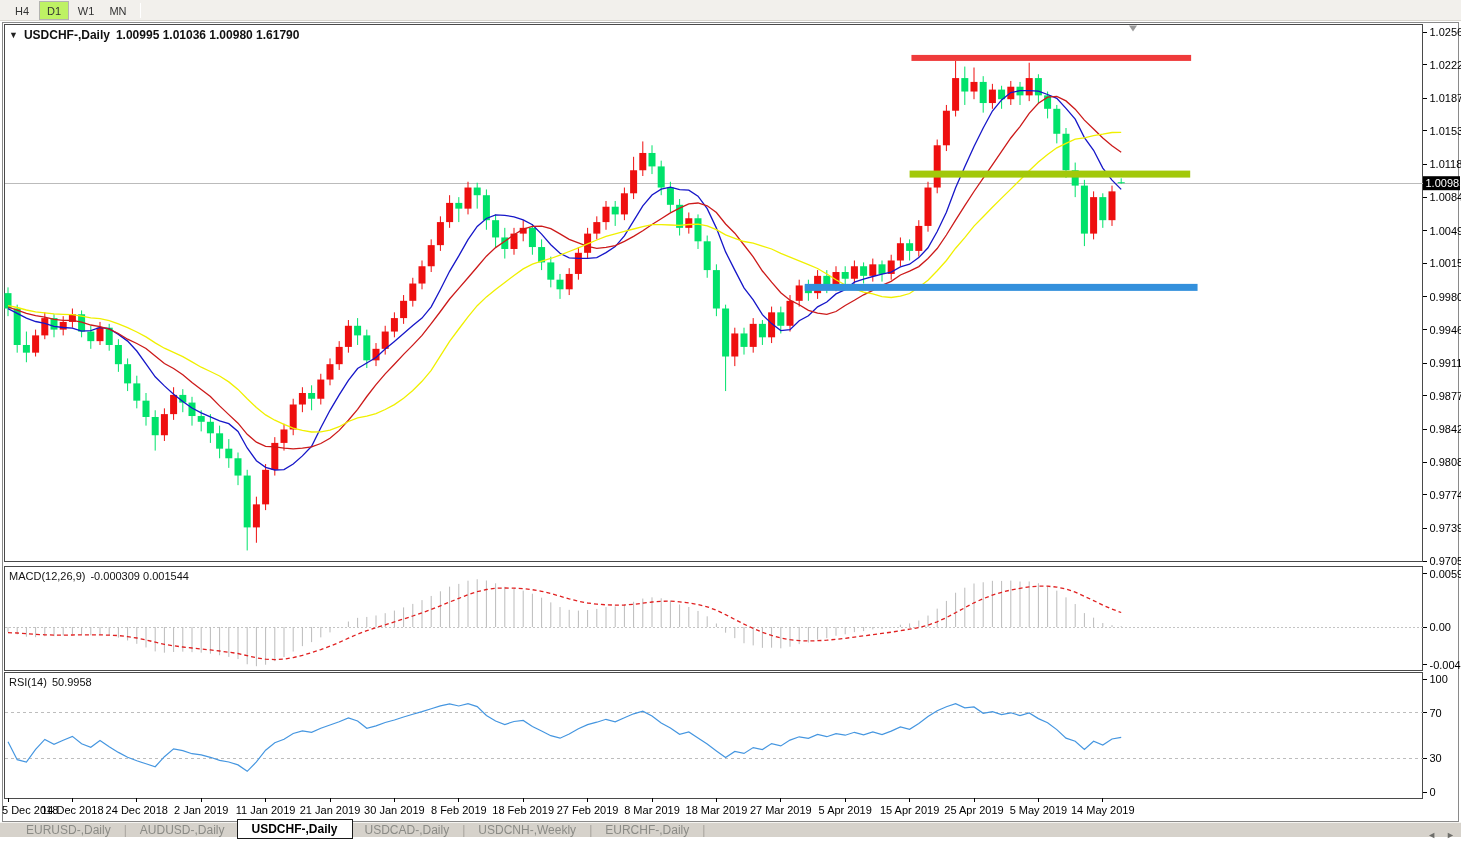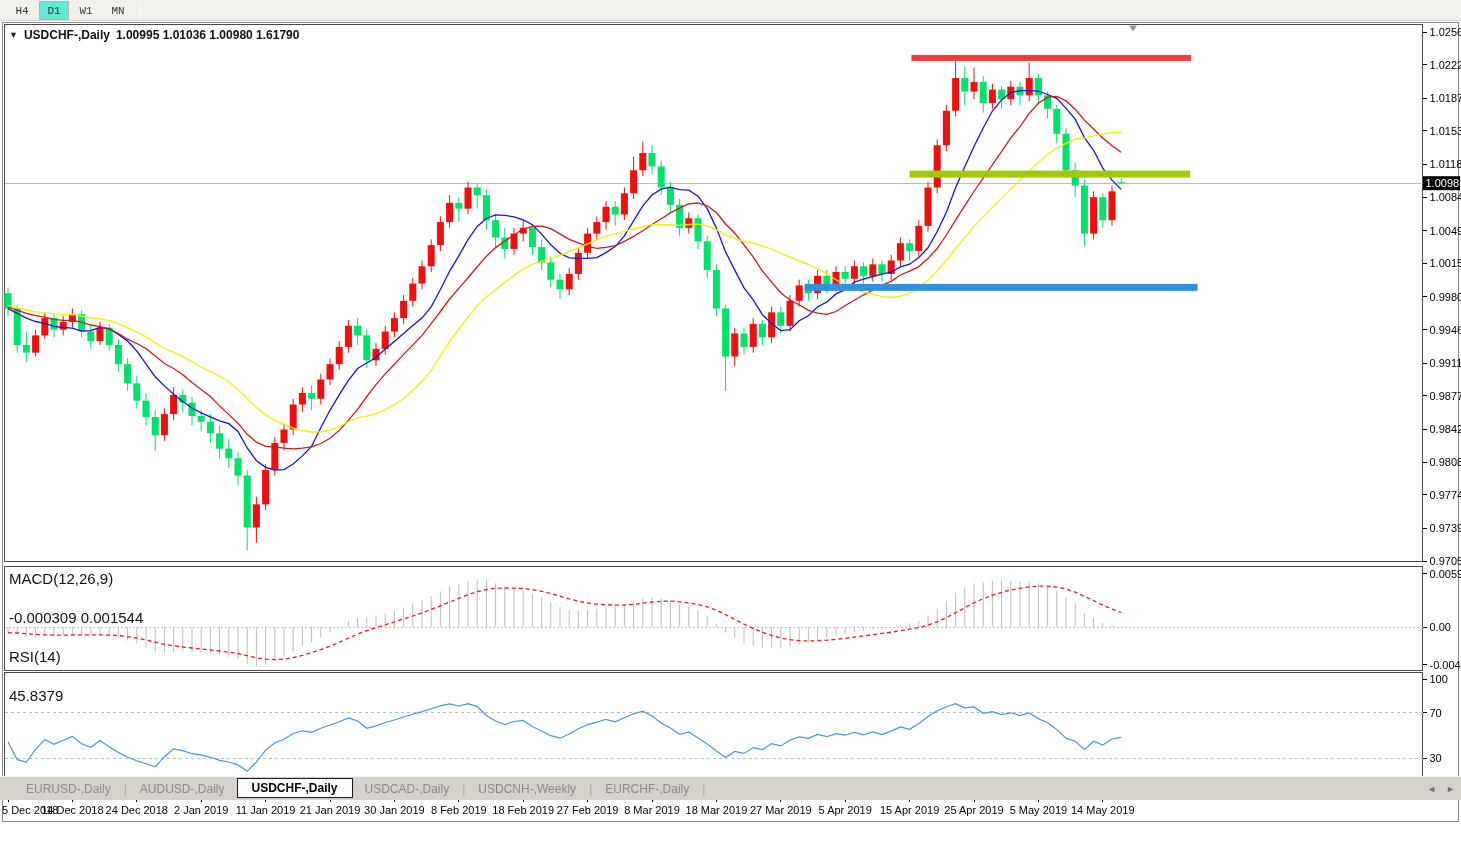--- a/index.html
+++ b/index.html
@@ -1,35 +1,35 @@
 <!DOCTYPE html>
 <html><head>
 <meta charset="utf-8">
 <style>
   html,body{margin:0;padding:0;width:1461px;height:846px;overflow:hidden;
     font-family:"Liberation Sans",sans-serif;background:#ffffff;position:relative;}
   *{box-sizing:border-box;}
   
   .toolbar{position:absolute;left:0;top:0;width:1461px;height:21px;background:#f2f0ec;
-    border-bottom:1px solid #d9d6cf;display:flex;align-items:center;padding-left:6px;font-family:Liberation Mono, monospace;}
+    border-bottom:1px solid #d9d6cf;display:flex;align-items:center;padding-left:6px;}
   .tf-btn{min-width:30px;height:19px;line-height:19px;text-align:center;font-size:11px;
     color:#333;margin:0 1px;border:1px solid transparent;cursor:default;}
-  .tf-btn.active{background:#5eead4;border:1px solid #b3b3b0;}
+  .tf-btn.active{background:#bef264;border:1px solid #b3b3b0;}
   .toolbar-sep{width:1px;height:15px;background:#c9c6bf;margin:0 6px;border-right:1px solid #ffffff;}
   
   .chart-window{position:absolute;left:0;top:21px;width:1461px;height:801px;background:#fff;}
   #chart-svg{position:absolute;left:0;top:0;}
   .chart-header{position:absolute;left:9px;top:7px;font-size:12px;font-weight:bold;color:#111;
     display:flex;align-items:center;gap:6px;}
   .chart-header .collapse{font-size:9px;color:#222;}
-  .ind-label{position:absolute;left:9px;font-size:15px;color:#111;display:flex;gap:22px;flex-direction:column;}
+  .ind-label{position:absolute;left:9px;font-size:11px;color:#111;display:flex;gap:5px;}
   .ind-label.macd{top:549px;}
-  .ind-label.rsi{top:627px;}
+  .ind-label.rsi{top:655px;}
   
-  .tabbar{position:absolute;left:0;top:776px;width:1461px;height:24px;background:#d6d2cb;
+  .tabbar{position:absolute;left:0;top:822px;width:1461px;height:15px;background:#d6d2cb;
     border-top:1px solid #f5f4f1;display:flex;align-items:center;padding-left:14px;font-size:12px;}
   .tab{color:#8b8b86;padding:2px 12px;cursor:default;white-space:nowrap;}
   .tab.active{background:#ffffff;border:1px solid #1a1a1a;color:#000;font-weight:bold;
     padding:2px 14px;margin-top:-2px;}
   .tabsep{color:#a7a49d;margin:0 1px;}
   .tab-scroll{position:absolute;right:6px;top:0;height:24px;display:flex;align-items:center;gap:10px;
     color:#6e6e6a;font-size:9px;}
   .tab-scroll span{cursor:default;}
 </style>
 </head>
@@ -531,21 +531,21 @@
     <span class="collapse">▼</span>
     <span>USDCHF-,Daily</span>
     <span>1.00995 1.01036 1.00980 1.61790</span>
   </div>
   <div class="ind-label macd">
     <span>MACD(12,26,9)</span>
     <span>-0.000309 0.001544</span>
   </div>
   <div class="ind-label rsi">
     <span>RSI(14)</span>
-    <span>45.8379</span>
+    <span>50.9958</span>
   </div>
 </div>
 
 <div class="tabbar">
   <div class="tab">EURUSD-,Daily</div>
   <span class="tabsep">|</span>
   <div class="tab">AUDUSD-,Daily</div>
   <div class="tab active">USDCHF-,Daily</div>
   <div class="tab">USDCAD-,Daily</div>
   <span class="tabsep">|</span>

